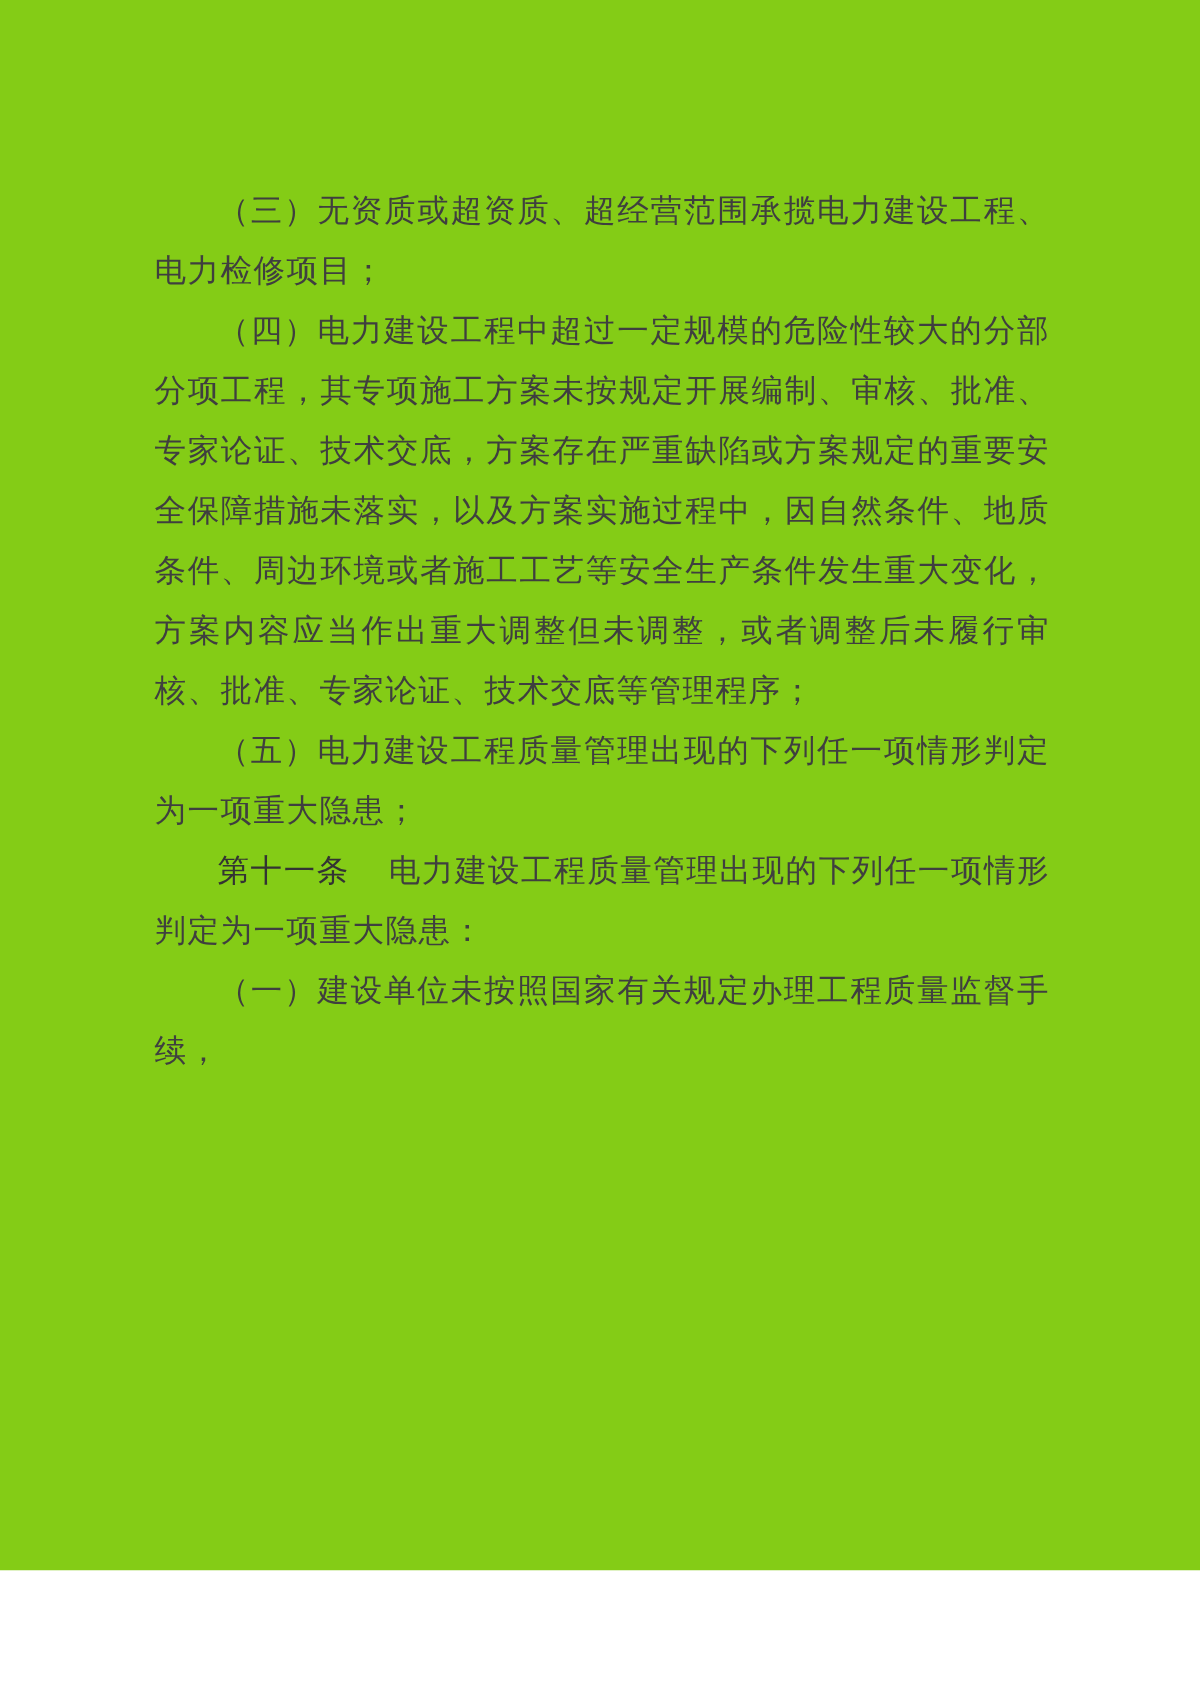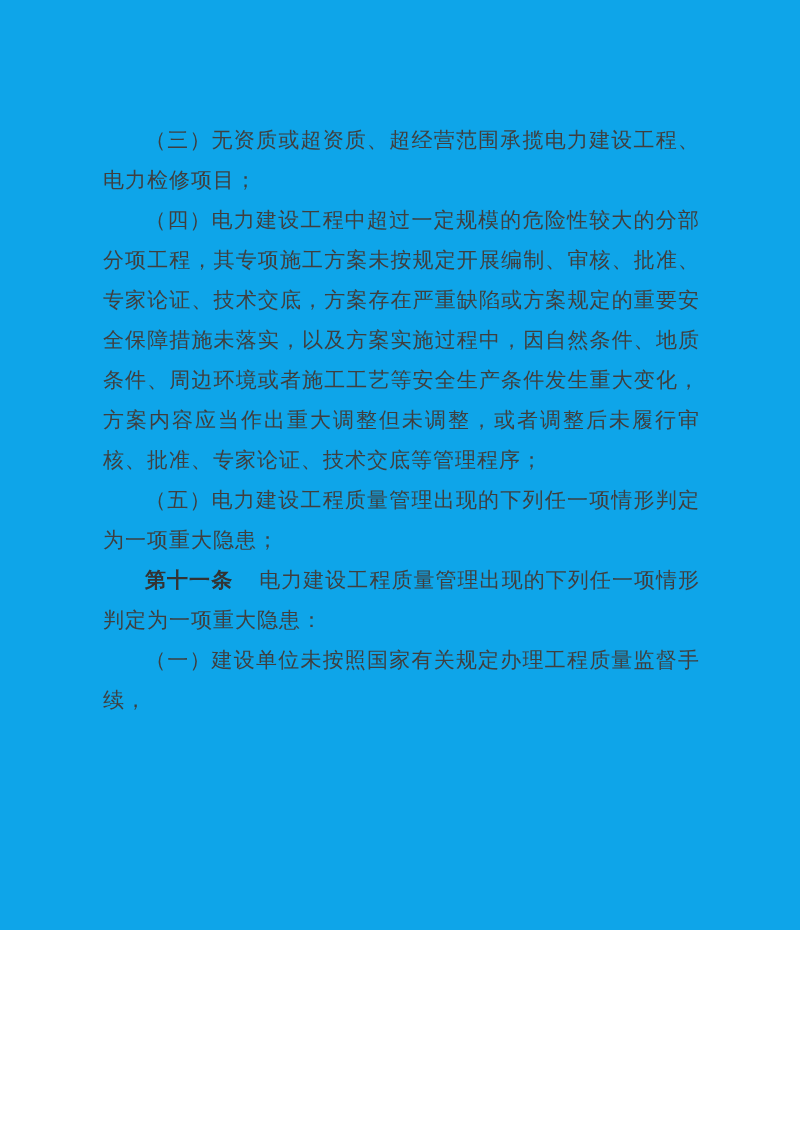--- a/index.html
+++ b/index.html
@@ -3,22 +3,22 @@
 <meta charset="utf-8">
 <style>
   html, body {
     margin: 0;
     padding: 0;
     background: #ffffff;
   }
   .page {
     position: relative;
     width: 800px;
-    height: 930px;
-    background: #0ea5e9;
+    height: 1047px;
+    background: #84cc16;
     overflow: hidden;
     font-family: "Liberation Serif", "DejaVu Serif", serif;
   }
   .text-block {
     position: absolute;
     left: 103px;
     top: 120px;
     width: 597px;
     font-size: 21px;
     line-height: 40px;
@@ -26,21 +26,21 @@
     color: #3f3f3f;
     text-align: justify;
     text-align-last: left;
   }
   .text-block p {
     margin: 0;
     padding: 0;
     text-indent: 2em;
   }
   .text-block strong {
-    font-weight: bold;
+    font-weight: normal;
     color: #333333;
     margin-right: 26px;
   }
 </style>
 </head>
 <body>
 
 <div class="page">
   <div class="text-block" id="doc-body">
       <p>（三）无资质或超资质、超经营范围承揽电力建设工程、电力检修项目；</p>

